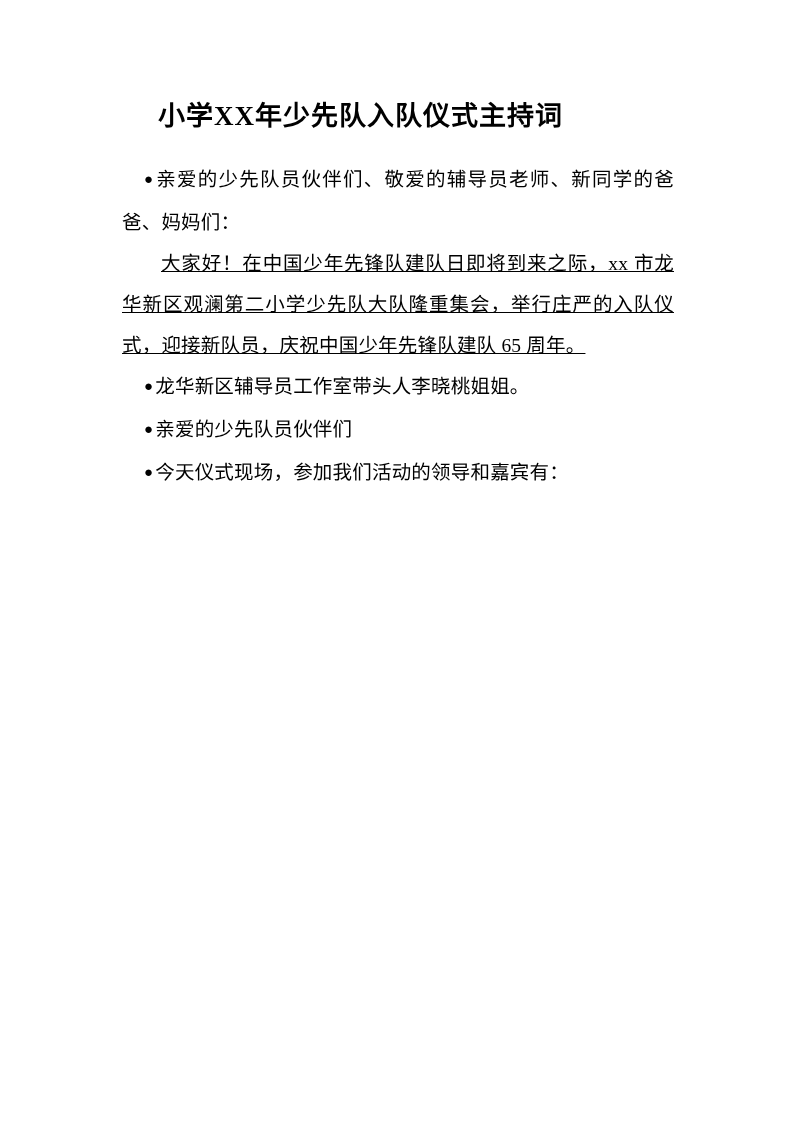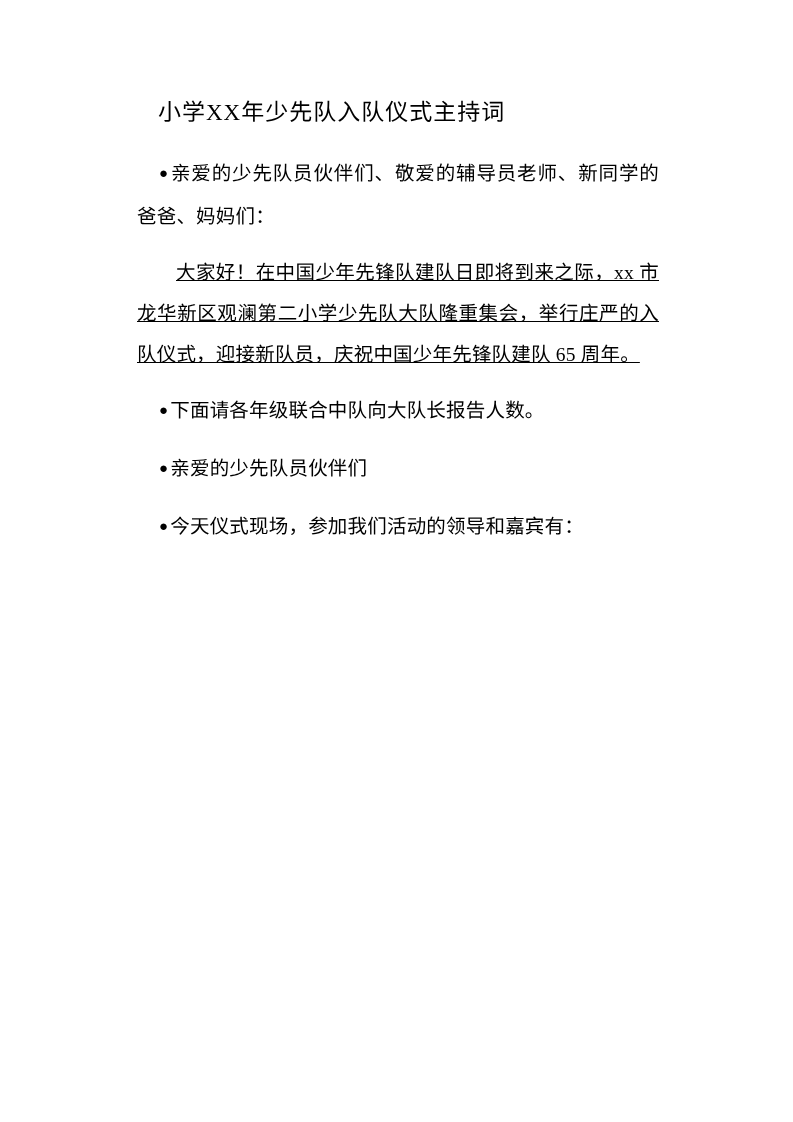--- a/index.html
+++ b/index.html
@@ -23,32 +23,32 @@
     box-sizing: border-box;
     padding: 0;
   }
   .content {
     position: absolute;
     left: 122px;
     top: 96px;
     width: 552px;
   }
   .doc-title {
-    font-size: 23px;
-    font-weight: normal;
+    font-size: 27px;
+    font-weight: bold;
     letter-spacing: 1px;
     line-height: 1.5;
     margin: 0 0 22px 0;
     padding-left: 36px;
     font-family: "Liberation Serif", "DejaVu Serif", serif;
   }
   .para {
     font-size: 19.5px;
     line-height: 41px;
-    margin: 15px;
+    margin: 0;
     text-align: justify;
     text-justify: inter-ideograph;
     letter-spacing: 0.2px;
   }
   .para.indent {
     text-indent: 39px;
     text-decoration: underline;
   }
   .para.bullet::before {
     content: "\25CF";
@@ -65,21 +65,21 @@
 
 <div class="page">
   <div class="content">
 
     <h1 class="doc-title">小学XX年少先队入队仪式主持词</h1>
 
     <p class="para bullet">亲爱的少先队员伙伴们、敬爱的辅导员老师、新同学的爸爸、妈妈们：</p>
 
     <p class="para indent">大家好！在中国少年先锋队建队日即将到来之际，xx 市龙华新区观澜第二小学少先队大队隆重集会，举行庄严的入队仪式，迎接新队员，庆祝中国少年先锋队建队 65 周年。</p>
 
-    <p class="para bullet">下面请各年级联合中队向大队长报告人数。</p>
+    <p class="para bullet">龙华新区辅导员工作室带头人李晓桃姐姐。</p>
 
     <p class="para bullet">亲爱的少先队员伙伴们</p>
 
 
     <p class="para bullet">今天仪式现场，参加我们活动的领导和嘉宾有：</p>
 
 
     <div class="spacer-sm"></div>
 
 

